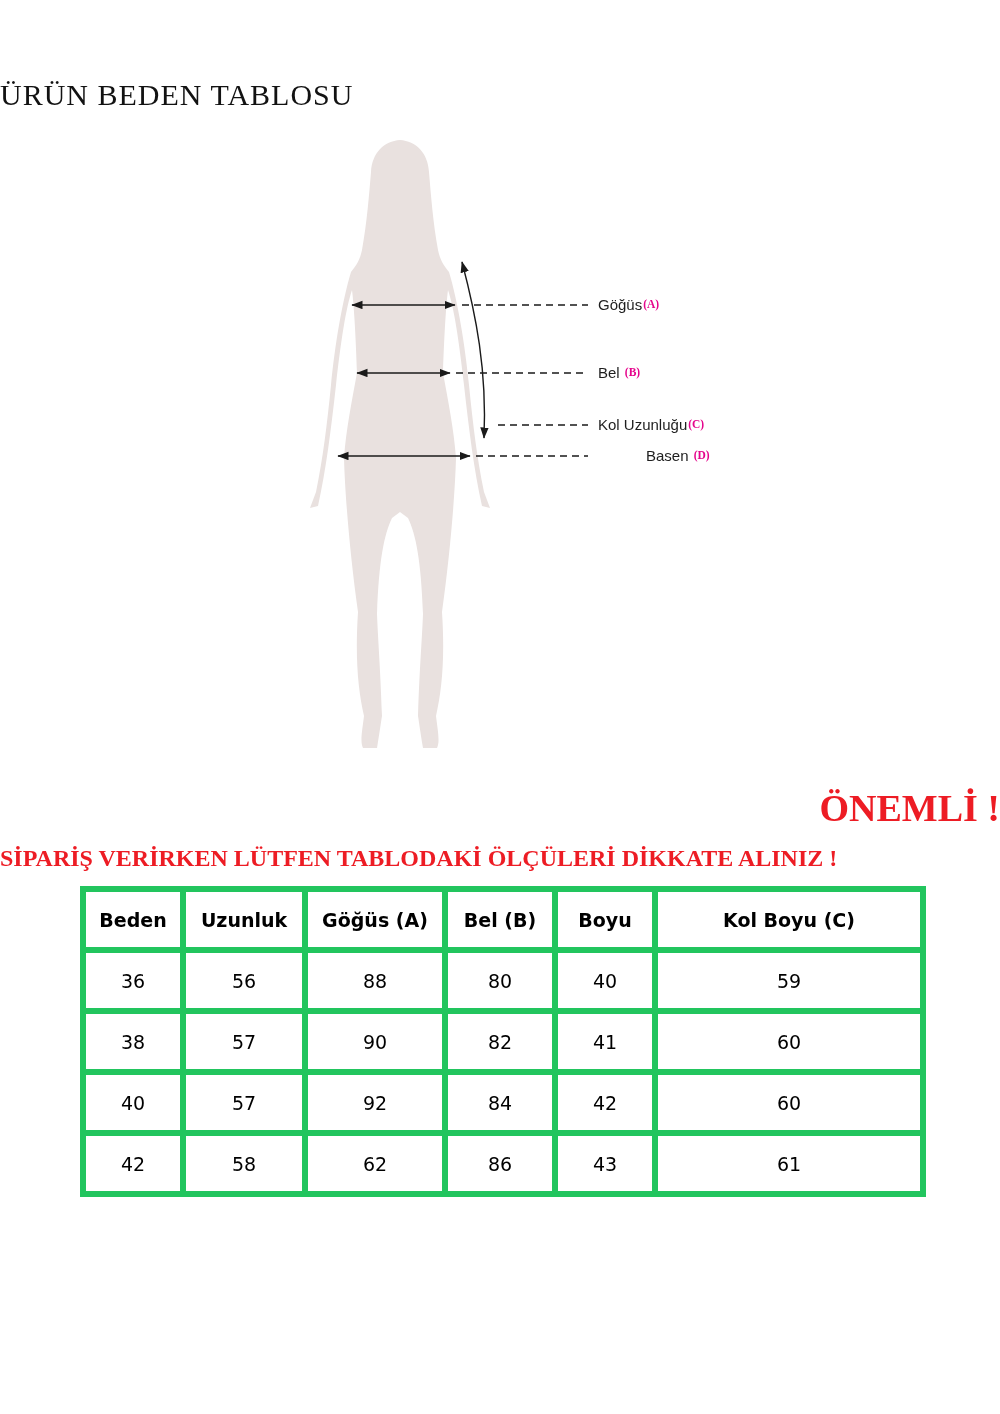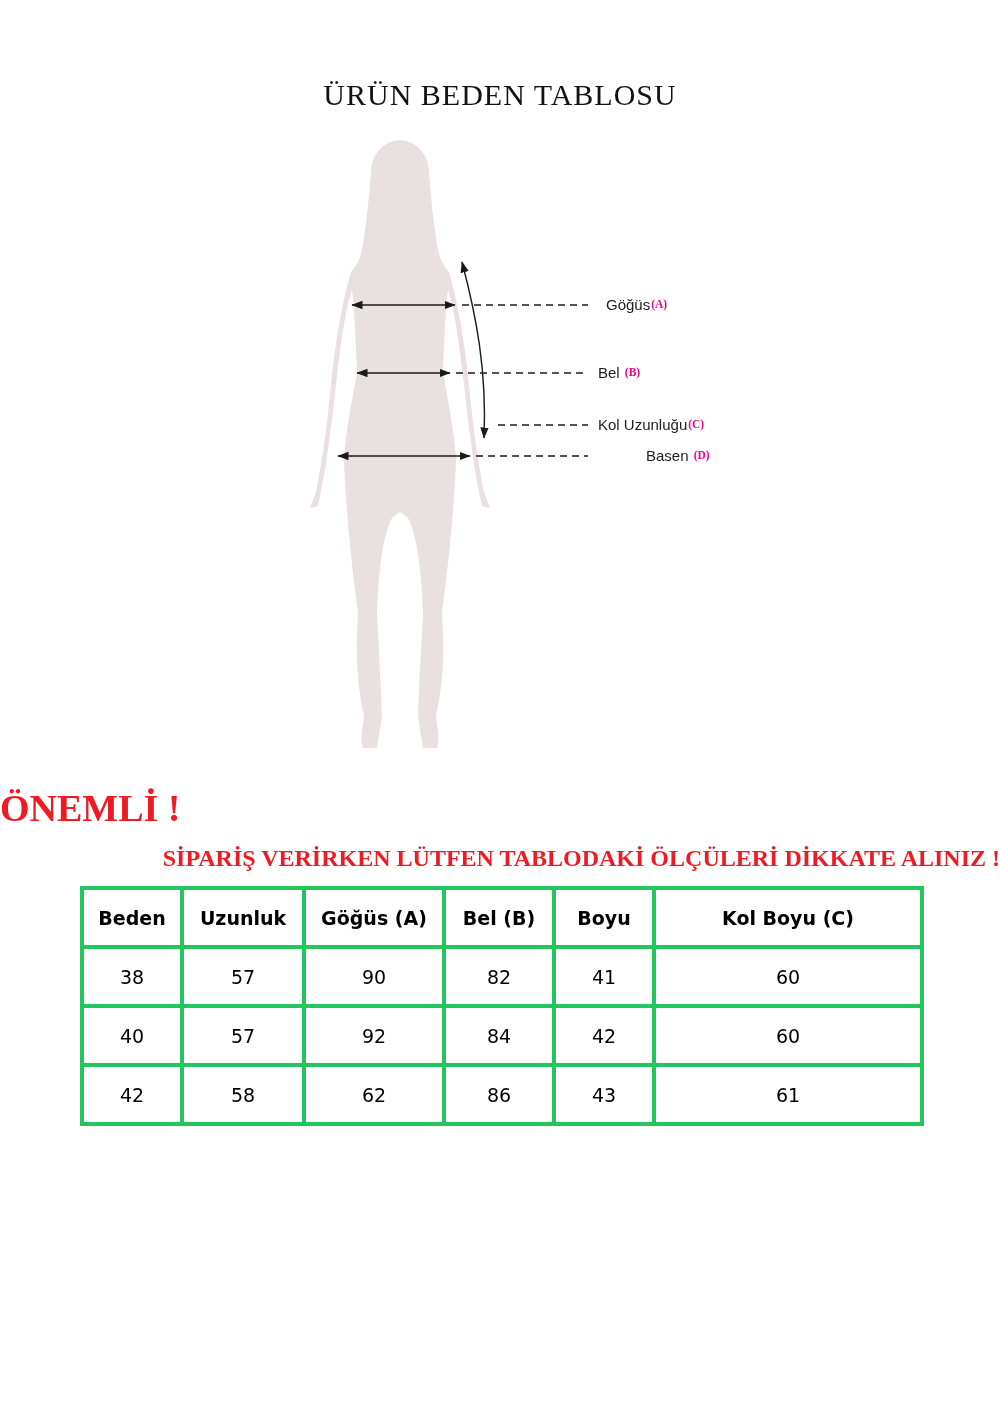--- a/index.html
+++ b/index.html
@@ -1,49 +1,49 @@
 <!DOCTYPE html>
 <html style="--accent-pink: #e5058c; --warning-red: #ed1c24; --silhouette-fill: #e9e1df;"><head>
 <meta charset="utf-8">
 <style>
   html,body{margin:0;padding:0;background:#ffffff;}
   body{width:1000px;height:1414px;position:relative;font-family:"Liberation Sans",sans-serif;overflow:hidden;}
   .page{position:absolute;inset:0;background:#ffffff;}
 
   .title{
-    position:absolute;top:78px;left:0;width:100%;text-align:center;
+    position:absolute;top:78px;left:0;width:100%;
     font-family:"Liberation Serif",serif;font-size:30px;color:#121212;letter-spacing:1px;
   }
 
   .figure-layer{position:absolute;left:0;top:0;width:1000px;height:780px;}
 
   .m-label{position:absolute;font-size:15px;color:#1e1e1e;white-space:nowrap;}
   .m-label .code{
     color:var(--accent-pink,#e5058c);font-size:11.5px;font-weight:bold;
     font-family:"Liberation Serif",serif;position:relative;top:-2px;margin-left:1px;
   }
 
   .notice-title{
-    position:absolute;top:786px;left:0;width:100%;text-align:left;
+    position:absolute;top:786px;left:0;width:100%;text-align:right;
     font-family:"Liberation Serif",serif;font-weight:bold;font-size:38px;
     color:var(--warning-red,#ed1c24);
   }
   .notice-sub{
-    position:absolute;top:845px;left:0;width:100%;text-align:right;
+    position:absolute;top:845px;left:0;width:100%;text-align:left;
     font-family:"Liberation Serif",serif;font-weight:bold;font-size:24px;
     color:var(--warning-red,#ed1c24);
   }
 
   table.size{
     position:absolute;left:80px;top:886px;width:840px;
     border-collapse:collapse;table-layout:fixed;
     font-family:"DejaVu Sans",sans-serif;font-size:19px;color:#000;
   }
   table.size th,table.size td{
-    border:4px solid #22c55e;text-align:center;vertical-align:middle;
+    border:6px solid #22c55e;text-align:center;vertical-align:middle;
     height:55px;padding:0;font-weight:normal;
   }
   table.size th{font-weight:bold;}
 
   .sil{fill:var(--silhouette-fill,#e9e1df);stroke:none;}
   .mline{stroke:#1a1a1a;stroke-width:1.4;fill:none;}
   .mdash{stroke:#1a1a1a;stroke-width:1.3;fill:none;stroke-dasharray:7 5;}
 </style>
 </head>
 <body>
@@ -107,21 +107,21 @@
     <line class="mline" x1="357" y1="373" x2="450" y2="373" marker-start="url(#ah)" marker-end="url(#ah)"></line>
     <line class="mdash" x1="456" y1="373" x2="588" y2="373"></line>
 
     <path class="mline" d="M 462,262 C 476,315 487,370 484,438" marker-start="url(#ah)" marker-end="url(#ah)"></path>
     <line class="mdash" x1="498" y1="425" x2="588" y2="425"></line>
 
     <line class="mline" x1="338" y1="456" x2="470" y2="456" marker-start="url(#ah)" marker-end="url(#ah)"></line>
     <line class="mdash" x1="476" y1="456" x2="588" y2="456"></line>
   </svg>
 
-  <div class="m-label" style="left:598px;top:296px;margin-left:8px;">
+  <div class="m-label" style="left:598px;top:296px;">
     <span>Göğüs</span><span class="code">(A)</span>
   </div>
   <div class="m-label" style="left:598px;top:364px;">
     <span>Bel</span> <span class="code">(B)</span>
   </div>
   <div class="m-label" style="left:598px;top:416px;text-align:right;">
     <span>Kol Uzunluğu</span><span class="code">(C)</span>
   </div>
   <div class="m-label" style="left:598px;top:447px;margin-left:48px;">
     <span>Basen</span> <span class="code">(D)</span>
@@ -144,20 +144,28 @@
         <th>Beden</th>
         <th>Uzunluk</th>
         <th>Göğüs (A)</th>
         <th>Bel (B)</th>
         <th>Boyu</th>
         <th>Kol Boyu (C)</th>
       </tr>
     </thead>
     <tbody>
       <tr>
+        <td>36</td>
+        <td>56</td>
+        <td>88</td>
+        <td>80</td>
+        <td>40</td>
+        <td>59</td>
+      </tr>
+      <tr>
         <td>38</td>
         <td>57</td>
         <td>90</td>
         <td>82</td>
         <td>41</td>
         <td>60</td>
       </tr>
       <tr>
         <td>40</td>
         <td>57</td>

